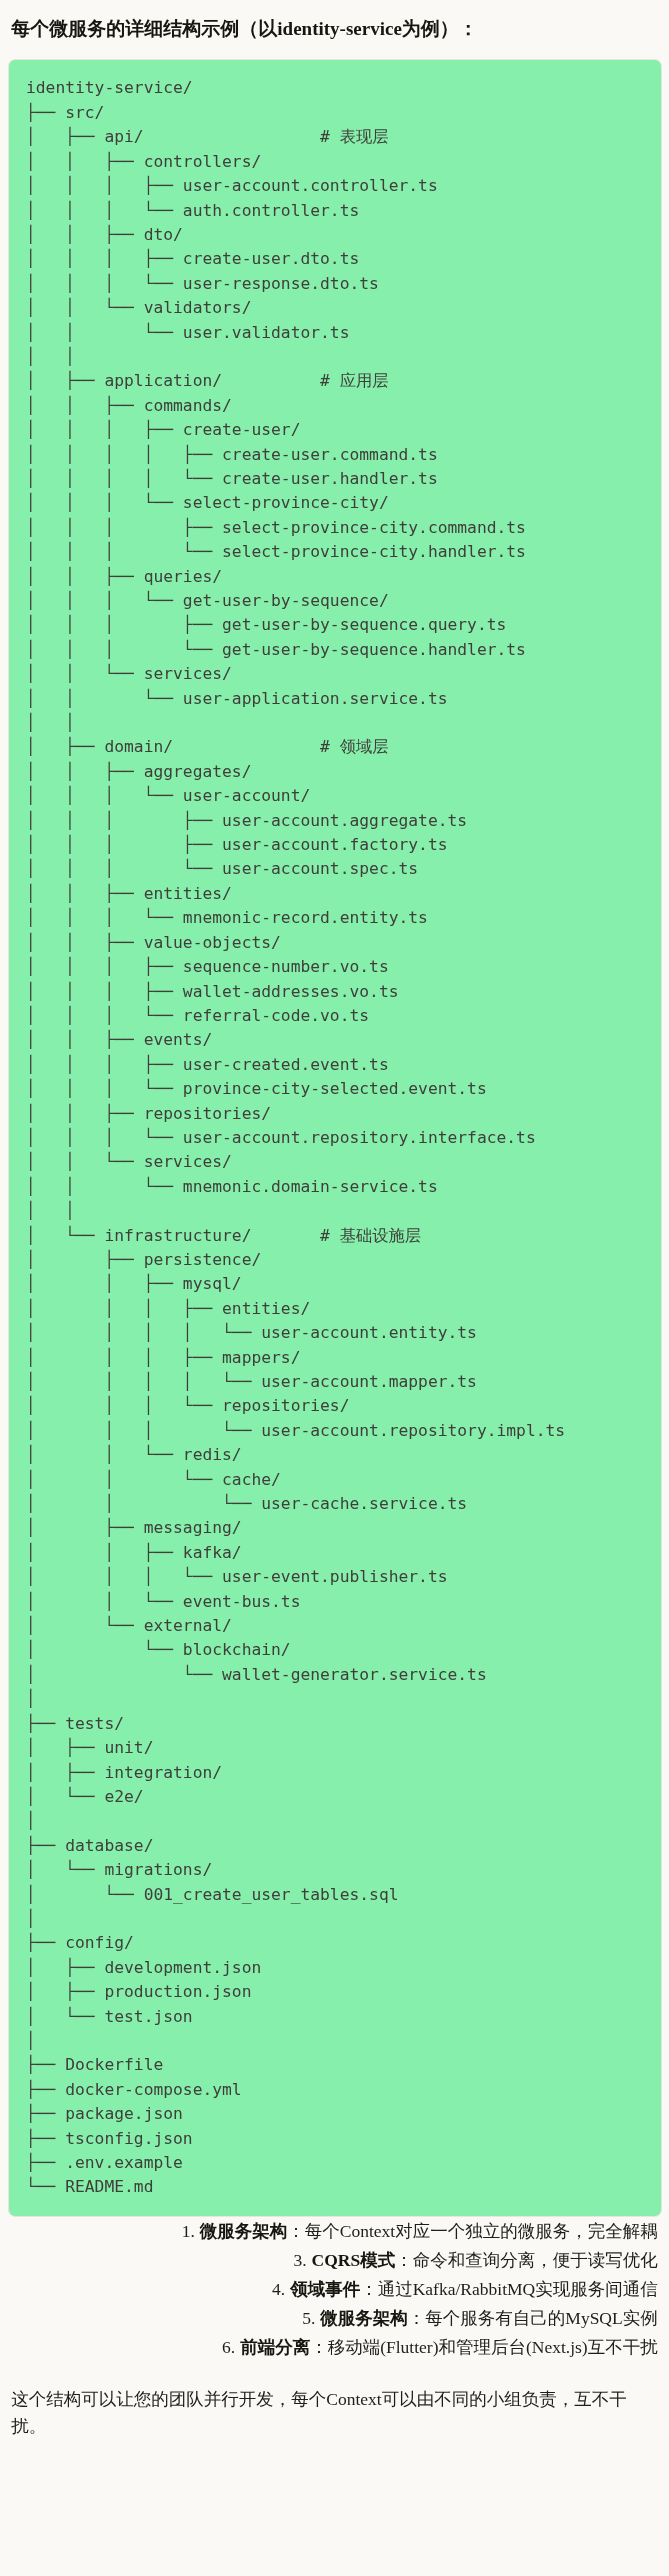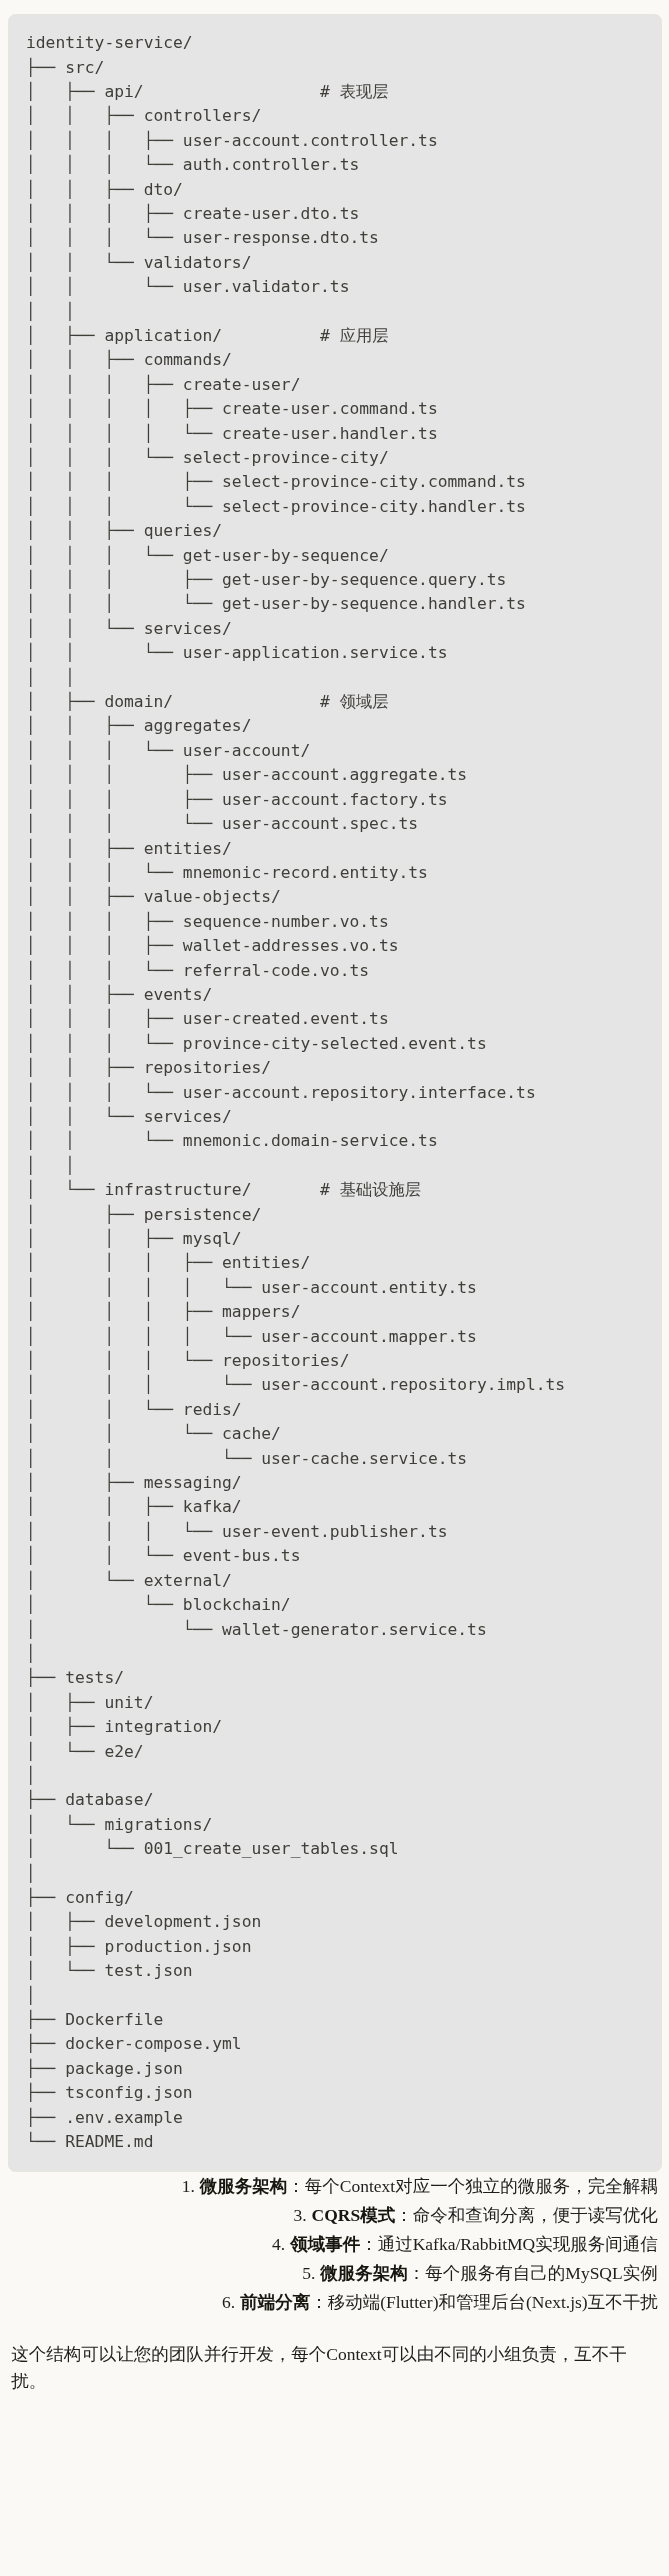--- a/index.html
+++ b/index.html
@@ -14,21 +14,21 @@
     .doc { padding: 13.8px 7.5px 25px; }
     .title {
       margin: 2.5px 3.8px 16.3px;
       font-size: 19px;
       font-weight: 700;
       line-height: 1.4;
       color: #17160F;
     }
     .code-block {
       margin: 0;
-      background: #e5e5e5;
+      background: #86efac;
       border: 0.6px solid #E7E5DC;
       border-radius: 7.5px;
       padding: 16.3px 17.5px;
       font-family: "DejaVu Sans Mono", monospace;
       font-size: 16.3px;
       line-height: 24.4px;
       color: #3F3E39;
       white-space: pre;
       overflow: hidden;
     }
@@ -52,20 +52,21 @@
       margin: 24px 3.8px 0;
       font-size: 17.5px;
       line-height: 1.55;
     }
   </style>
 </head>
 <body>
 
 <div class="doc">
 
+  <p class="title">每个微服务的详细结构示例（以identity-service为例）：</p>
 
   <pre class="code-block">identity-service/
 ├── src/
 │   ├── api/                  # 表现层
 │   │   ├── controllers/
 │   │   │   ├── user-account.controller.ts
 │   │   │   └── auth.controller.ts
 │   │   ├── dto/
 │   │   │   ├── create-user.dto.ts
 │   │   │   └── user-response.dto.ts

